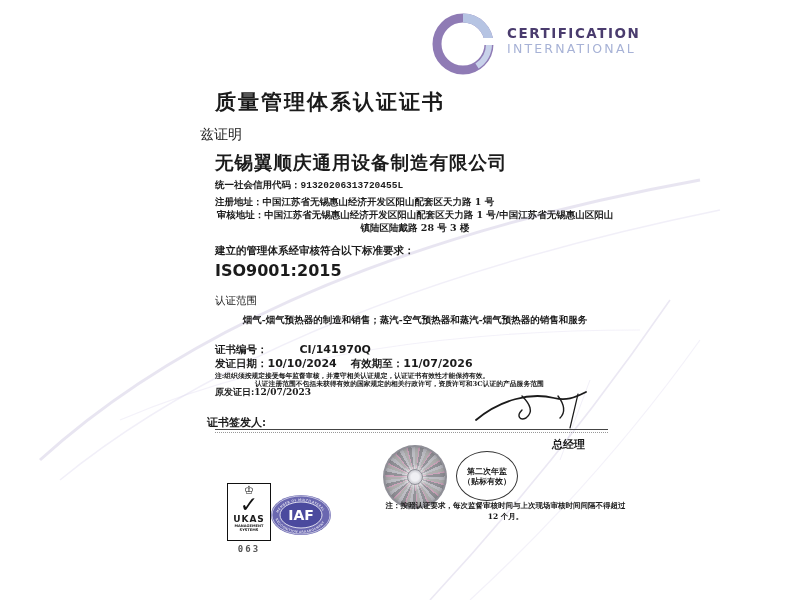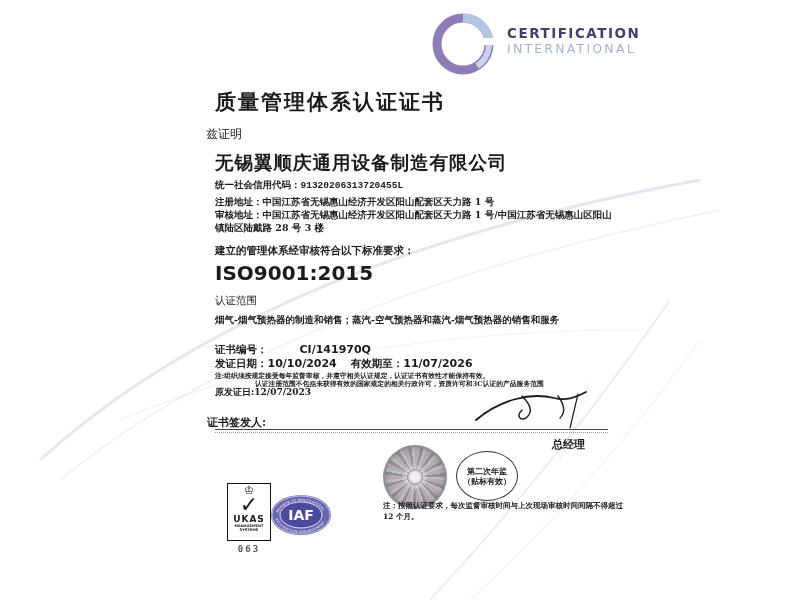--- a/index.html
+++ b/index.html
@@ -1,41 +1,41 @@
 <!DOCTYPE html>
 <html><head>
 <meta charset="utf-8">
 <style>
   * { margin:0; padding:0; box-sizing:border-box; }
   html,body { width:800px; height:600px; background:#ffffff; overflow:hidden; }
   body { font-family:"DejaVu Serif", serif; color:#1b1b1b; position:relative; }
   #page { position:absolute; inset:0; width:800px; height:600px; background:#fff; }
 
   .abs { position:absolute; }
-  .cjk { font-family:"DejaVu Serif", serif; }
+  .cjk { font-family:"DejaVu Serif", serif;text-align:center; }
 
   
   #swooshes { position:absolute; inset:0; z-index:0; pointer-events:none; }
 
   
   .logo-wrap { left:425px; top:8px; width:210px; height:70px; z-index:2; }
   .logo-text { position:absolute; left:82px; top:18px; line-height:1.15; }
   .logo-line1 { font-family:"DejaVu Sans", sans-serif; font-size:13.5px; font-weight:bold; letter-spacing:1.5px; color:#4a3c6e; }
   .logo-line2 { font-family:"DejaVu Sans", sans-serif; font-size:12.5px; letter-spacing:2.2px; color:#a7b2d6; }
 
   .title { left:215px; top:88px; font-size:21px; font-weight:bold; letter-spacing:2px; z-index:2; }
-  .certify-intro { left:206px; top:126px; font-size:12px; z-index:2; }
+  .certify-intro { left:200px; top:126px; font-size:14px; z-index:2; }
 
   .company-name { left:215px; top:150px; font-size:18.5px; font-weight:bold; letter-spacing:1px; z-index:2; }
   .credit-code { left:215px; top:179px; font-size:9.5px; font-weight:bold; z-index:2;font-family:Liberation Mono, monospace; }
   .reg-addr { left:215px; top:196px; font-size:9.5px; font-weight:bold; z-index:2; }
   .audit-addr { left:215px; top:209px; width:400px; font-size:9.5px; font-weight:bold; line-height:1.35; z-index:2; }
 
   .std-intro { left:215px; top:244px; font-size:10.5px; font-weight:bold; z-index:2; }
-  .std-code { left:215px; top:261px; font-size:20px; font-weight:bold; font-family:"DejaVu Sans", sans-serif; z-index:2; }
+  .std-code { left:215px; top:261px; font-size:16px; font-weight:bold; font-family:"DejaVu Sans", sans-serif; z-index:2; }
 
   .scope-label { left:215px; top:294px; font-size:10.5px; z-index:2; }
   .scope-text { left:215px; top:314px; width:400px; font-size:9.5px; font-weight:bold; z-index:2; }
 
   .cert-no-row { left:215px; top:343px; font-size:10.5px; font-weight:bold; z-index:2; }
   .cert-no-row .val { font-family:"DejaVu Sans", sans-serif; font-size:11px;margin-left:32px; }
   .date-row { left:215px; top:357px; font-size:10.5px; font-weight:bold; z-index:2; }
   .date-row .val { font-family:"DejaVu Sans", sans-serif; font-size:11px; }
   .date-row .gap { display:inline-block; width:14px; }
   .tiny-note1 { left:215px; top:371px; font-size:6.8px; font-weight:bold; z-index:2; }

